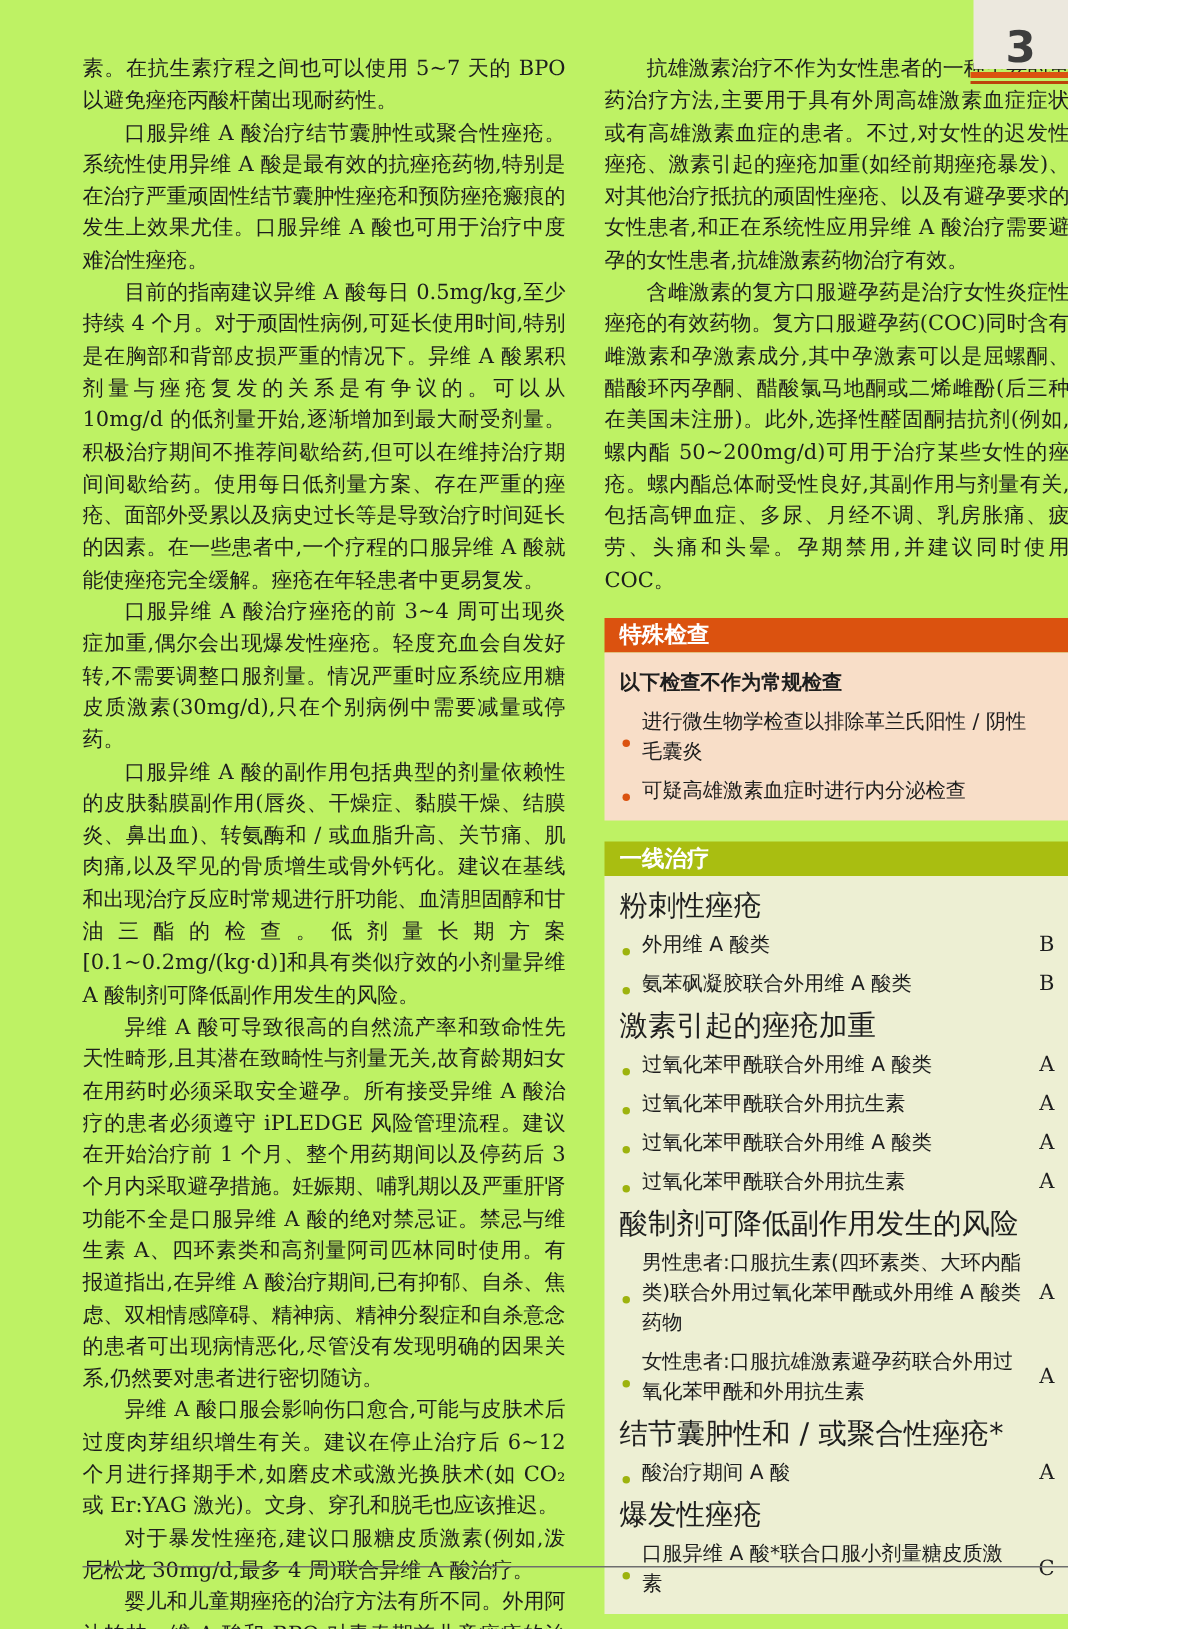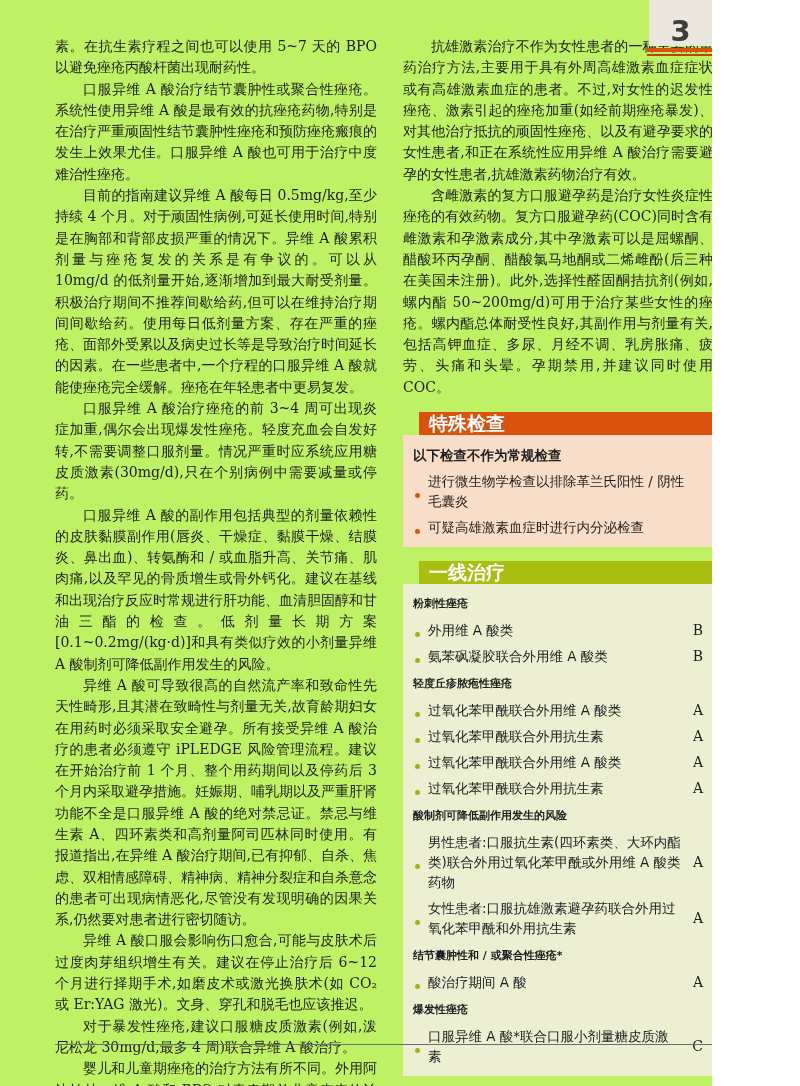--- a/index.html
+++ b/index.html
@@ -23,23 +23,22 @@
     font-size:14px;line-height:21.3px;
     text-align:justify;
     text-indent:2em;
   }
   p.no-indent{text-indent:0;}
   
   .box{margin-top:14px;}
   .box-header{
     font-family:"DejaVu Sans","Liberation Sans",sans-serif;
     font-weight:bold;color:#ffffff;
-    font-size:19px;line-height:21px;
+    font-size:15px;line-height:21px;
     padding:1px 10px;
-    margin-left:16px;
   }
   .box-header.orange{background:#DB520F;}
   .box-header.green{background:#A9BE11;}
   .box-body.peach{background:#F8DEC8;padding:8px 10px 10px;}
   .box-body.greenish{background:#EDEFD3;padding:2px 10px 10px;}
   .box-intro{
     font-family:"DejaVu Sans","Liberation Sans",sans-serif;
     font-weight:bold;font-size:13.5px;line-height:20px;
     margin:2px 0 6px;
   }
@@ -56,21 +55,21 @@
   .dot.orange{background:#DB520F;}
   .dot.green{background:#9DB30D;}
   .bullet-row .txt{flex:1;padding-right:6px;}
   .grade{
     flex:0 0 auto;width:16px;text-align:right;
     font-family:"DejaVu Serif","Liberation Serif",serif;
     font-size:14px;
   }
   .sec-heading{
     font-family:"DejaVu Sans","Liberation Sans",sans-serif;
-    font-weight:bold;font-size:11px;line-height:20px;
+    font-weight:normal;font-size:19px;line-height:20px;
     margin:8px 0 0;
   }
   
   .chapter-tab{
     position:absolute;right:0;top:0;width:63px;height:46px;
     background:#ECE8DE;
     display:flex;align-items:flex-end;justify-content:center;
   }
   .chapter-tab .tab-num{
     font-family:"DejaVu Sans","Liberation Sans",sans-serif;
@@ -154,21 +153,21 @@
             <span class="dot green"></span>
             <span class="txt">外用维 A 酸类</span>
             <span class="grade">B</span>
           </div>
           <div class="bullet-row">
             <span class="dot green"></span>
             <span class="txt">氨苯砜凝胶联合外用维 A 酸类</span>
             <span class="grade">B</span>
           </div>
 
-          <div class="sec-heading">轻度丘疹脓疱性痤疮</div>
+          <div class="sec-heading">激素引起的痤疮加重</div>
           <div class="bullet-row">
             <span class="dot green"></span>
             <span class="txt">过氧化苯甲酰联合外用维 A 酸类</span>
             <span class="grade">A</span>
           </div>
           <div class="bullet-row">
             <span class="dot green"></span>
             <span class="txt">过氧化苯甲酰联合外用抗生素</span>
             <span class="grade">A</span>
           </div>

